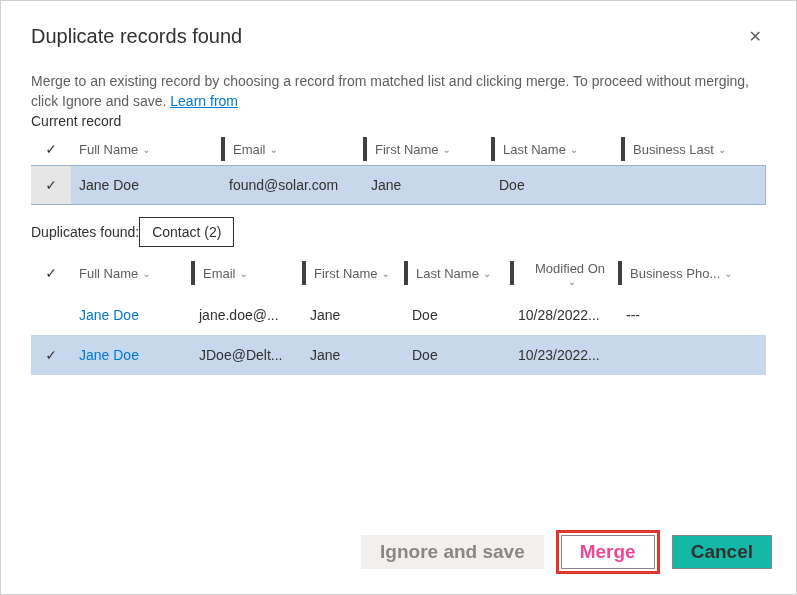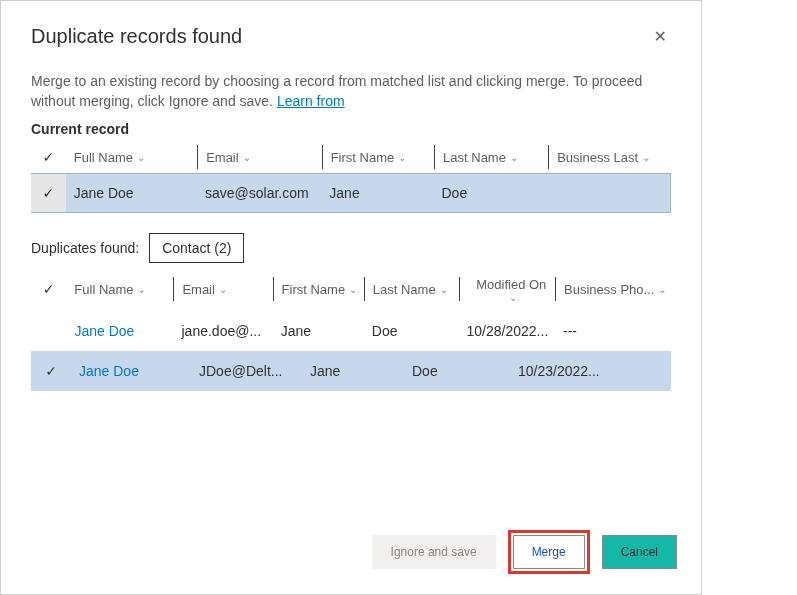--- a/index.html
+++ b/index.html
@@ -4,21 +4,21 @@
 <style>
   * { box-sizing: border-box; }
   body {
     margin: 0;
     font-family: "Segoe UI", Arial, sans-serif;
     font-size: 14px;
     color: #323130;
     background: #fff;
   }
   .dialog {
-    width: 702px;
+    width: 797px;
     height: 595px;
     border: 1px solid #d0d0d0;
     position: relative;
     padding: 24px 30px 12px 30px;
   }
   .dialog-header {
     display: flex;
     justify-content: space-between;
     align-items: flex-start;
   }
@@ -37,43 +37,43 @@
     margin-top: 24px;
     color: #605e5c;
     line-height: 1.4;
   }
   .learn-more {
     color: #0078d4;
     text-decoration: underline;
     cursor: pointer;
   }
   .section-title {
-    margin-top: 10px;
-    font-weight: 700;
+    margin-top: 2px;
+    font-weight: 400;
     color: #323130;
   }
 
   
   .tbl {
     width: 100%;
     margin-top: 4px;
   }
   .row {
     display: flex;
     align-items: center;
     height: 40px;
   }
   .hdr {
     height: 32px;
     color: #605e5c;
     font-weight: 400;
     font-size: 13px;
   }
   .hdr .col {
-    border-left: 1px solid #404040;
+    border-left: 4px solid #404040;
     padding-left: 8px;
     display: flex;
     align-items: center;
     height: 24px;
   }
   .hdr .col.first { border-left: none; }
   .chev {
     margin-left: 4px;
     font-size: 10px;
     color: #888;
@@ -101,22 +101,21 @@
   .cur .c-name  { width: 150px; padding-left: 8px; }
   .cur .c-email { width: 142px; padding-left: 8px; }
   .cur .c-first { width: 128px; padding-left: 8px; }
   .cur .c-last  { width: 130px; padding-left: 8px; }
   .cur .c-phone { width: 140px; padding-left: 8px; }
 
   
   .dup-line {
     display: flex;
     align-items: center;
-    margin-top: 20px;
-    gap: 10px;
+    margin-top: 12px;
   }
   .dup-label { color: #323130; }
   .dup-chip {
     border: 1px solid #323130;
     padding: 6px 12px;
     font-size: 14px;
   }
 
   
   .dup .c-name  { width: 120px; padding-left: 8px; }
@@ -139,34 +138,35 @@
     position: absolute;
     bottom: 20px;
     right: 24px;
     display: flex;
     gap: 12px;
     align-items: center;
   }
   .btn {
     height: 34px;
     padding: 0 18px;
-    font-size: 12px;
+    font-size: 19px;
     display: flex;
     align-items: center;
     justify-content: center;
     cursor: pointer;
     border: 1px solid transparent;
+    font-weight: bold;
   }
   .btn-ignore {
     background: #f1f0ef;
     color: #8a8886;
   }
   .btn-merge {
     background: #fff;
-    color: #1d4ed8;
+    color: #ec4899;
     border: 1px solid #8a8886;
   }
   .merge-wrap {
     border: 3px solid #e3362b;
     padding: 2px;
   }
   .btn-cancel {
     background: #14b8a6;
     color: #323130;
     border: 1px solid #8a8886;
@@ -212,21 +212,21 @@
       <div class="col c-phone">
           <span>Business Last</span>
           <span class="chev">⌄</span>
         </div>
     </div>
     <div class="row selrow">
       <div class="checkcol">
           <span class="checkmark">✓</span>
         </div>
       <div class="c-name val">Jane Doe</div>
-      <div class="c-email val">save@solar.com</div>
+      <div class="c-email val">found@solar.com</div>
       <div class="c-first val">Jane</div>
       <div class="c-last val">Doe</div>
       <div class="c-phone val"></div>
     </div>
   </div>
 
   <div class="dup-line">
     <span class="dup-label">Duplicates found:</span>
     <span class="dup-chip">Contact (2)</span>
   </div>

